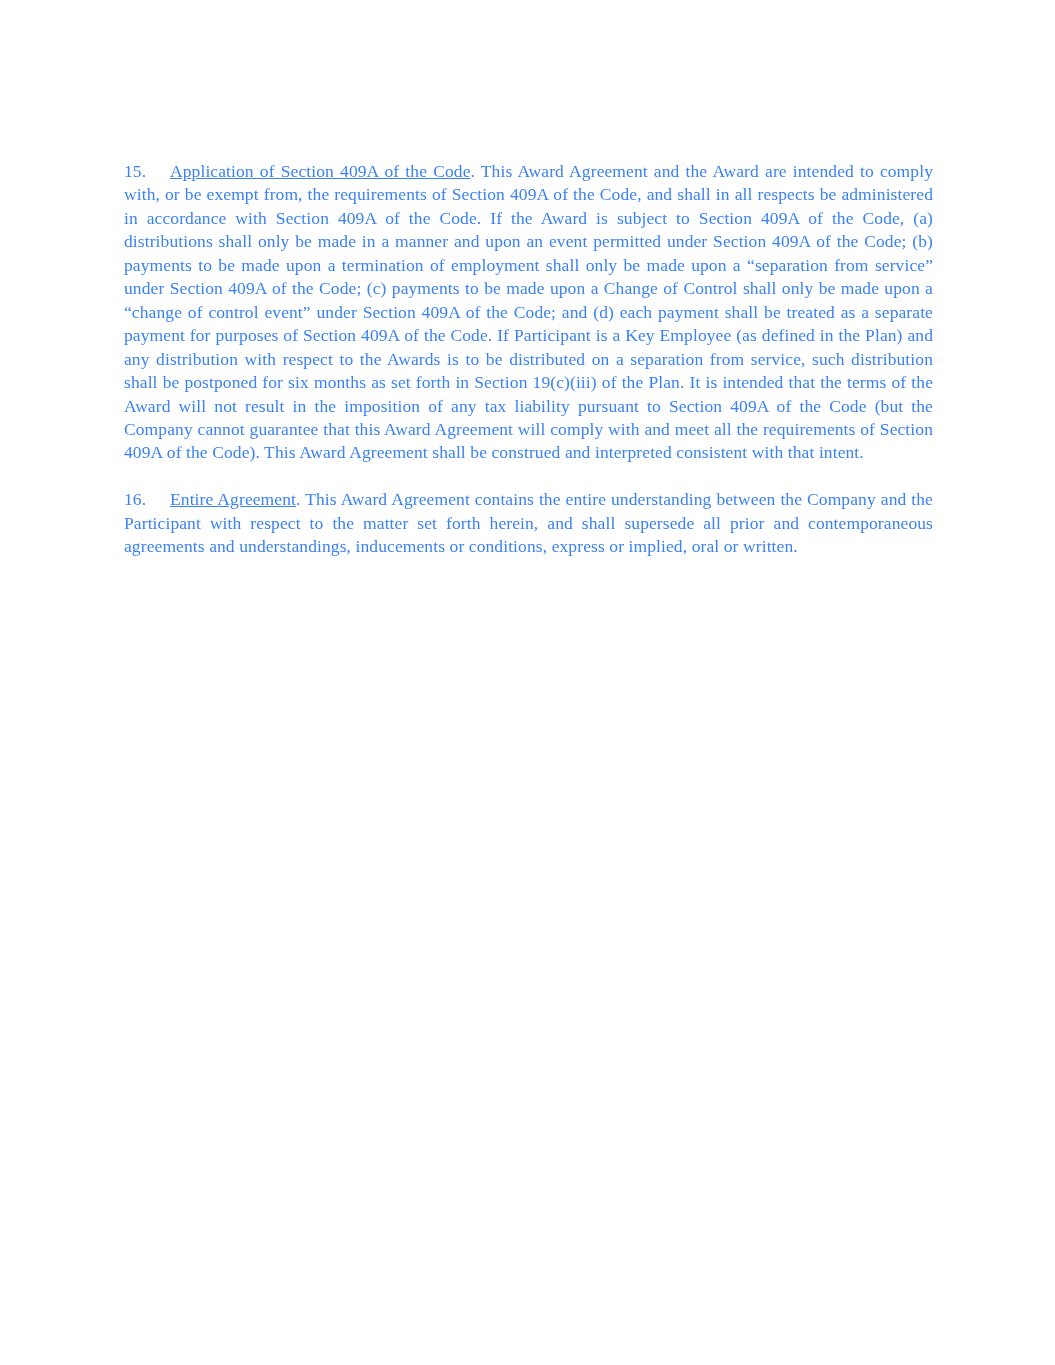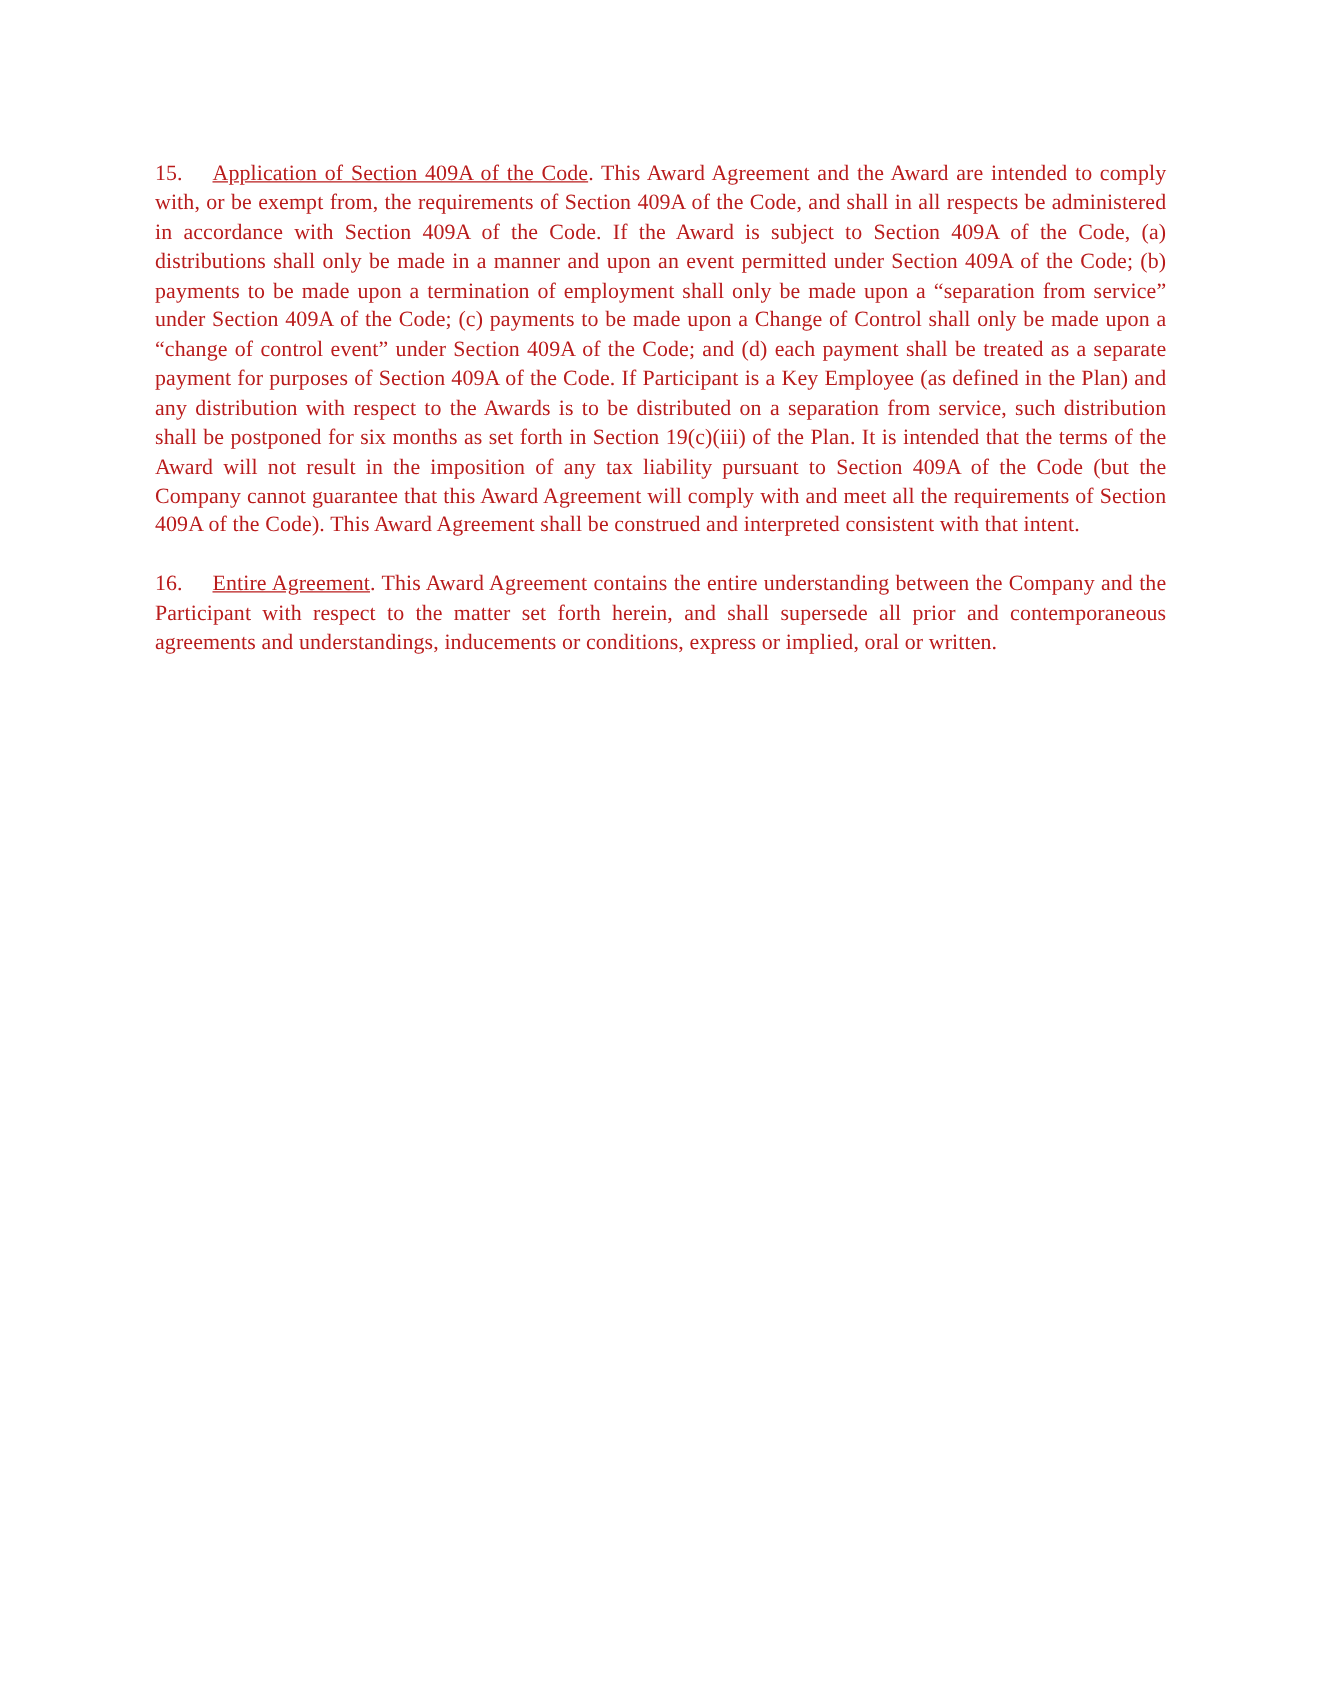--- a/index.html
+++ b/index.html
@@ -5,23 +5,24 @@
   html, body {
     margin: 0;
     padding: 0;
     background: #ffffff;
   }
   .page {
     position: relative;
     width: 1055px;
     height: 1009px;
     background: #ffffff;
-    color: #b91c1c;
+    color: #3b82f6;
     font-family: "Liberation Serif", "DejaVu Serif", serif;
     overflow: hidden;
+    margin-top: 33px;
   }
   .content {
     position: absolute;
     left: 124px;
     top: 127px;
     width: 809px;
   }
   .para {
     font-size: 17.5px;
     line-height: 23.45px;

